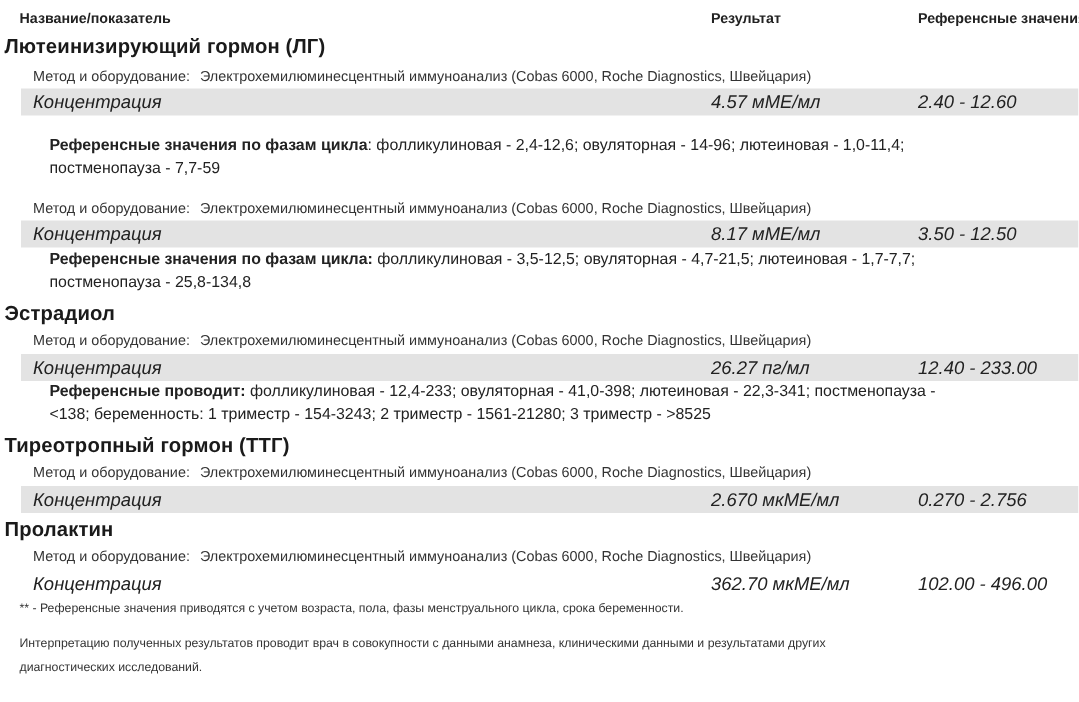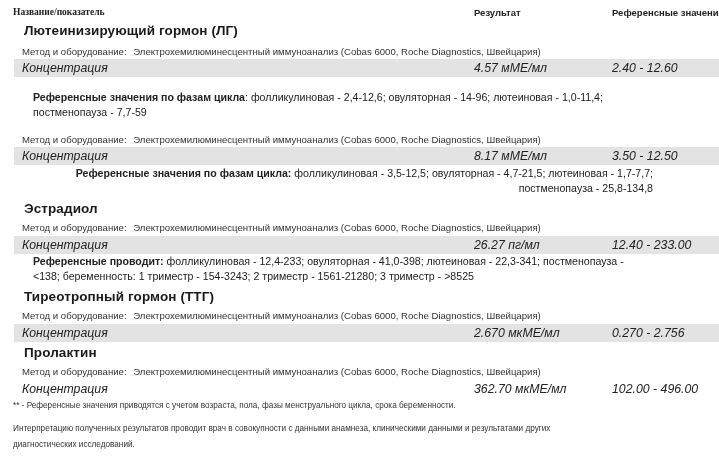--- a/index.html
+++ b/index.html
@@ -1,26 +1,26 @@
 <!DOCTYPE html>
 <html><head>
   <meta charset="utf-8">
   <style>
     html, body { margin: 0; padding: 0; background: #ffffff; }
     body {
       width: 719px; height: 468px; overflow: hidden; position: relative;
       font-family: "Liberation Sans", "DejaVu Sans", sans-serif; color: #1a1a1a;
     }
     .hdr { position: absolute; top: 7px; font-size: 9.5px; font-weight: bold; color: #222; }
-    .hdr-name { left: 13px; font-family: Liberation Serif, serif; }
+    .hdr-name { left: 13px; }
     .hdr-result { left: 474px; }
     .hdr-ref { left: 612px; white-space: nowrap; }
 
     .section { position: absolute; left: 0; width: 719px; }
-    .sec-title { position: absolute; left: 24px; top: 0; font-size: 13.5px; font-weight: bold; letter-spacing: 0.1px; white-space: nowrap; }
+    .sec-title { position: absolute; left: 3px; top: 0; font-size: 13.5px; font-weight: bold; letter-spacing: 0.1px; white-space: nowrap; }
     .method { position: absolute; left: 22px; font-size: 9.6px; color: #333; white-space: nowrap; }
     .method .gap { display: inline-block; width: 4px; }
     .row { position: absolute; left: 14px; width: 705px; height: 18px; font-style: italic; }
     .row.grey { background: #e3e3e3; }
     .row .param { position: absolute; left: 8px; top: 2px; font-size: 12.3px; color: #222; }
     .row .result { position: absolute; left: 460px; top: 2px; font-size: 12.3px; color: #222; white-space: nowrap; }
     .row .ref { position: absolute; left: 598px; top: 2px; font-size: 12.3px; color: #222; white-space: nowrap; }
     .refnote { position: absolute; left: 33px; width: 620px; font-size: 10.6px; line-height: 15px; color: #222; }
     .refnote b { font-weight: bold; }
 
@@ -53,21 +53,21 @@
 <div class="section" style="top:111px; height:86px;">
   <div class="method" style="top:23px;">
     <span>Метод и оборудование:</span><span class="gap"></span>
     <span>Электрохемилюминесцентный иммуноанализ (Cobas 6000, Roche Diagnostics, Швейцария)</span>
   </div>
   <div class="row grey" style="top:36px;">
     <span class="param">Концентрация</span>
     <span class="result">8.17 мМЕ/мл</span>
     <span class="ref">3.50 - 12.50</span>
   </div>
-  <div class="refnote" style="top:55px;text-align:right;">
+  <div class="refnote" style="top:55px;">
     <b>Референсные значения по фазам цикла:</b><span> фолликулиновая - 3,5-12,5; овуляторная - 4,7-21,5; лютеиновая - 1,7-7,7; постменопауза - 25,8-134,8</span>
   </div>
 </div>
 
 <div class="section" style="top:201px; height:86px;">
   <div class="sec-title">Эстрадиол</div>
   <div class="method" style="top:21px;">
     <span>Метод и оборудование:</span><span class="gap"></span>
     <span>Электрохемилюминесцентный иммуноанализ (Cobas 6000, Roche Diagnostics, Швейцария)</span>
   </div>

